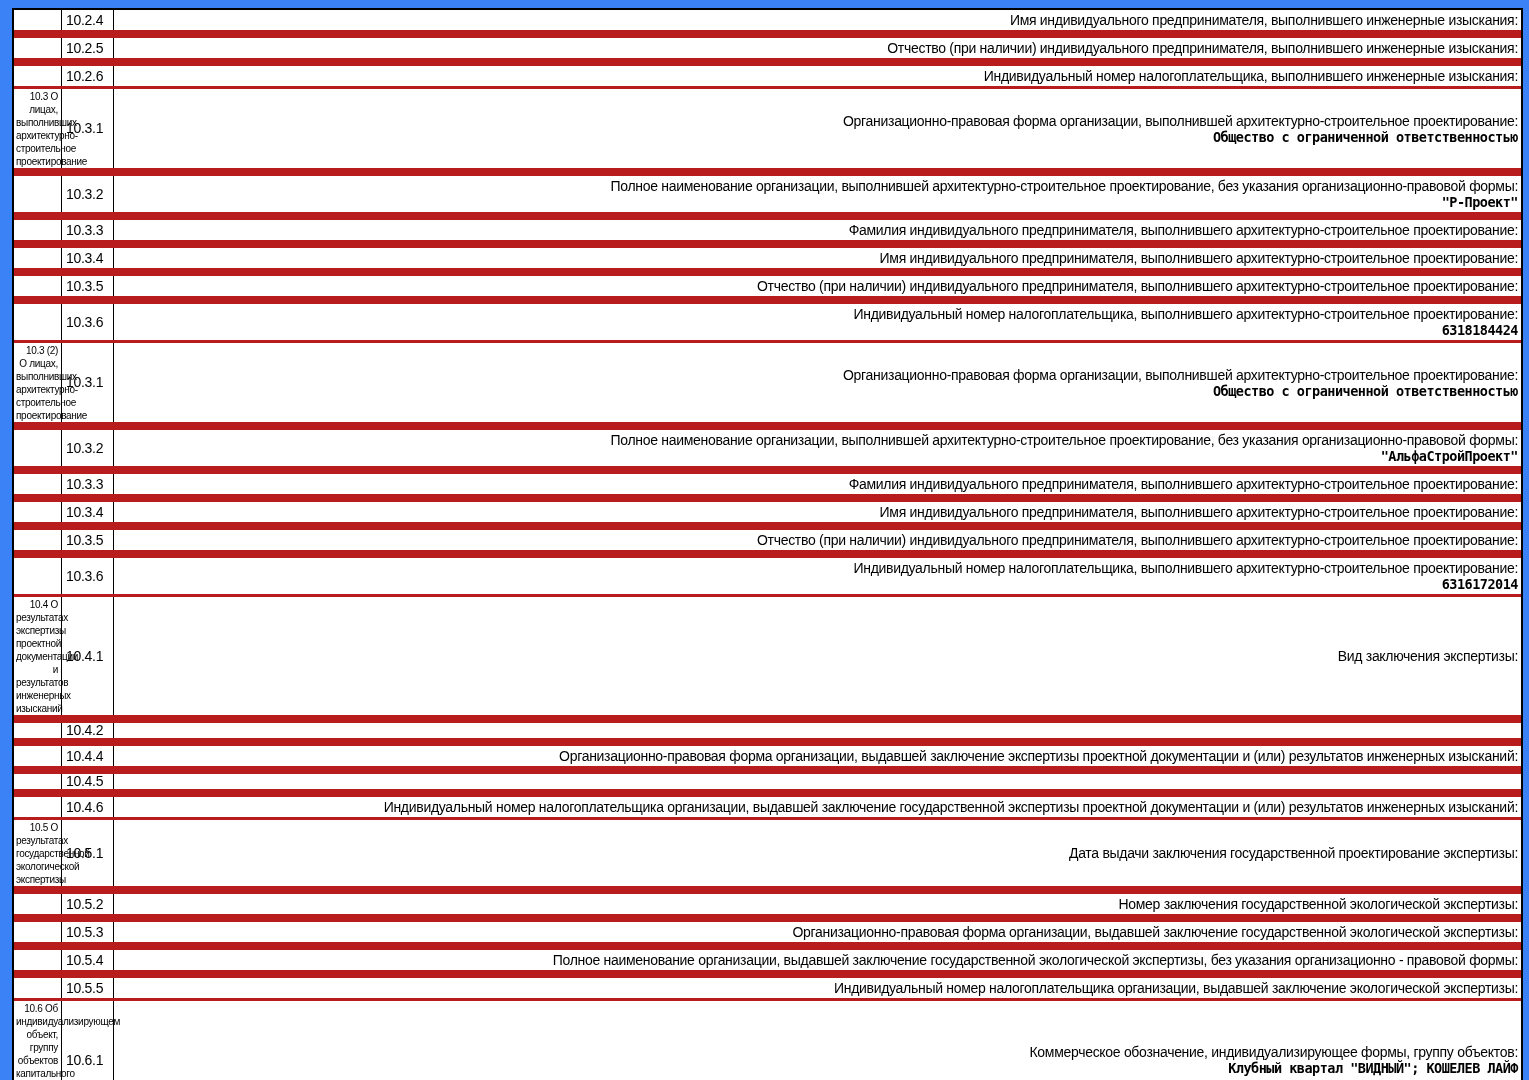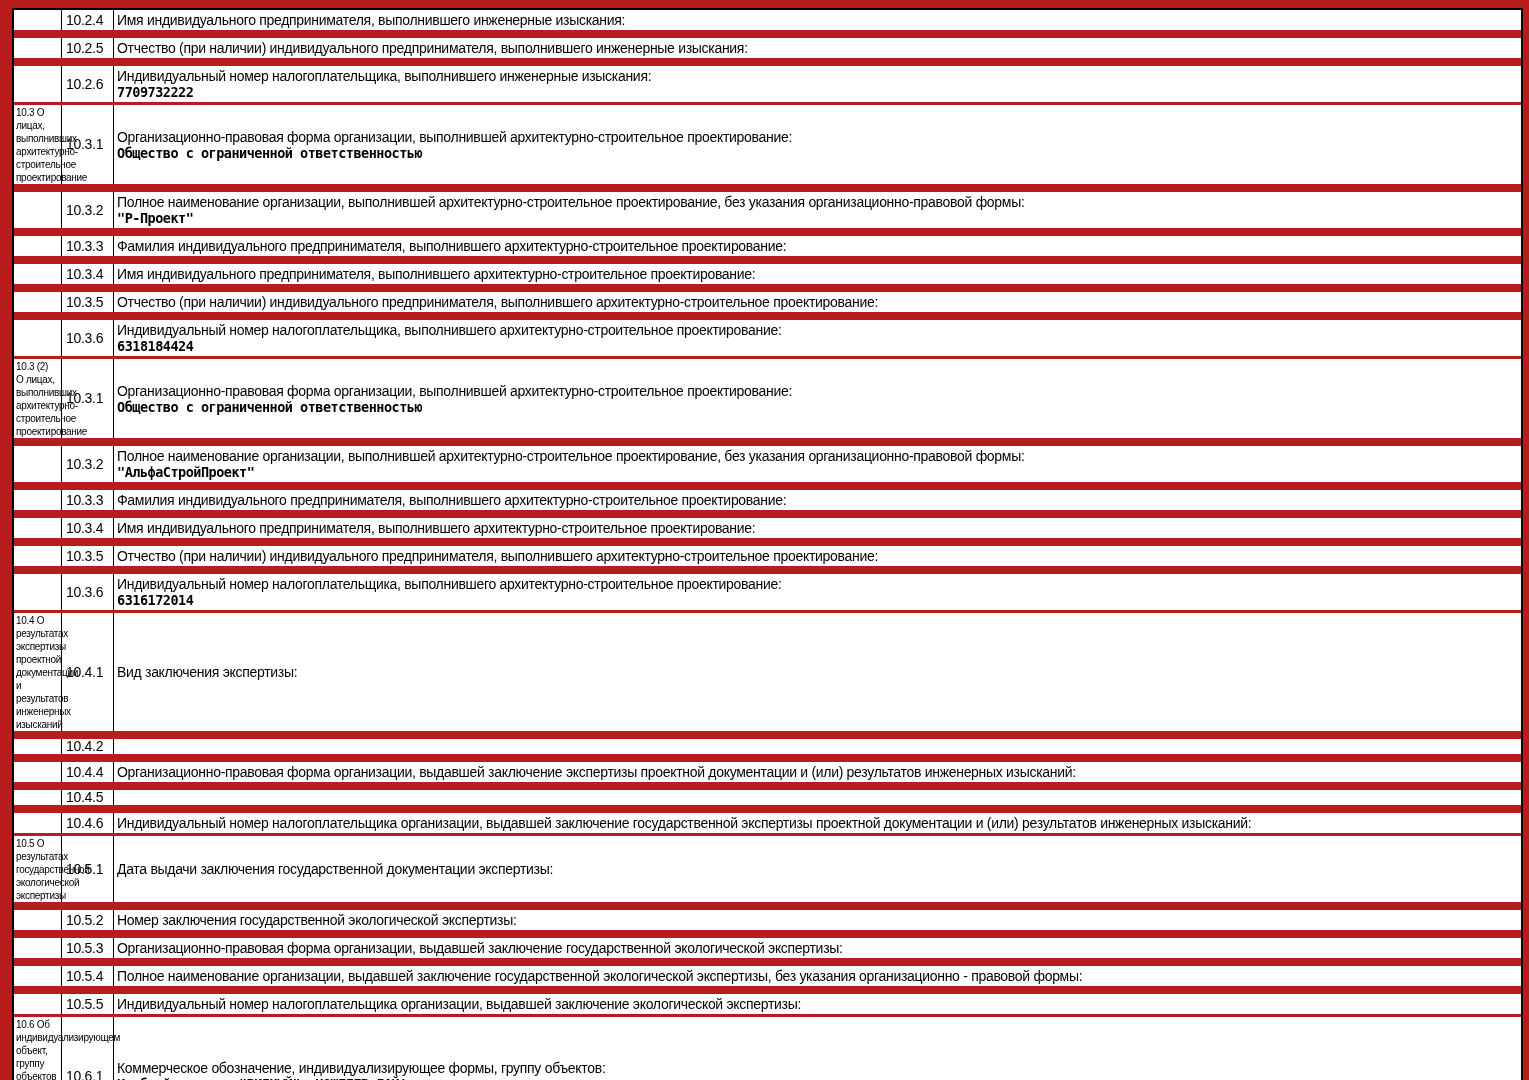--- a/index.html
+++ b/index.html
@@ -11,21 +11,22 @@
     overflow: hidden;
     font-family: "Liberation Sans", sans-serif;
     color: #000000;
   }
   * { box-sizing: border-box; }
 
   .page {
     position: relative;
     width: 1529px;
     height: 1080px;
-    background: #b91c1c;
+    background: #3b82f6;
+    text-align: right;
   }
 
   .doc-table {
     position: absolute;
     left: 12px;
     top: 8px;
     width: 1511px;
     border: 2px solid #000;
     background: #fff;
   }
@@ -118,21 +119,20 @@
           <div class="q-line">Отчество (при наличии) индивидуального предпринимателя, выполнившего инженерные изыскания:</div>
         </div>
       </div>
       <div class="t-row">
         <div class="c-section"></div>
         <div class="c-num">
           <span>10.2.6</span>
         </div>
         <div class="c-q">
           <div class="q-line">Индивидуальный номер налогоплательщика, выполнившего инженерные изыскания:</div>
-          <div class="a-line">7709732222</div>
         </div>
       </div>
       <div class="t-row section-start">
         <div class="c-section">
           <div class="sec-text">10.3 О лицах, выполнивших архитектурно-строительное проектирование</div>
         </div>
         <div class="c-num">
           <span>10.3.1</span>
         </div>
         <div class="c-q">
@@ -288,21 +288,21 @@
         </div>
       </div>
       <div class="t-row section-start">
         <div class="c-section">
           <div class="sec-text">10.5 О результатах государственной экологической экспертизы</div>
         </div>
         <div class="c-num">
           <span>10.5.1</span>
         </div>
         <div class="c-q">
-          <div class="q-line">Дата выдачи заключения государственной документации экспертизы:</div>
+          <div class="q-line">Дата выдачи заключения государственной проектирование экспертизы:</div>
         </div>
       </div>
       <div class="t-row">
         <div class="c-section"></div>
         <div class="c-num">
           <span>10.5.2</span>
         </div>
         <div class="c-q">
           <div class="q-line">Номер заключения государственной экологической экспертизы:</div>
         </div>

